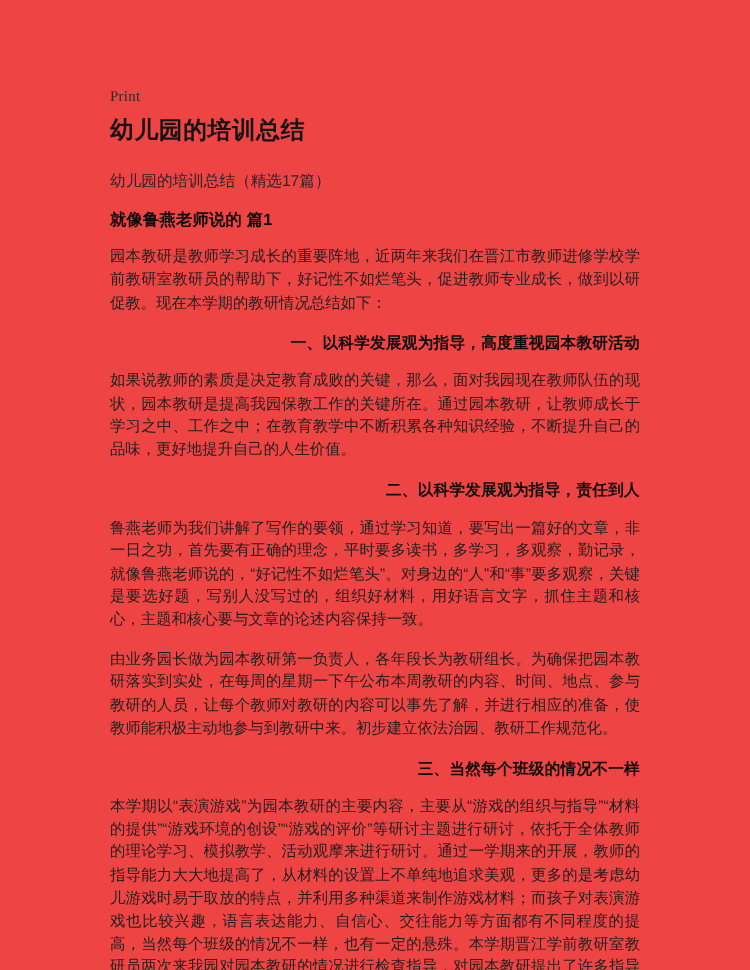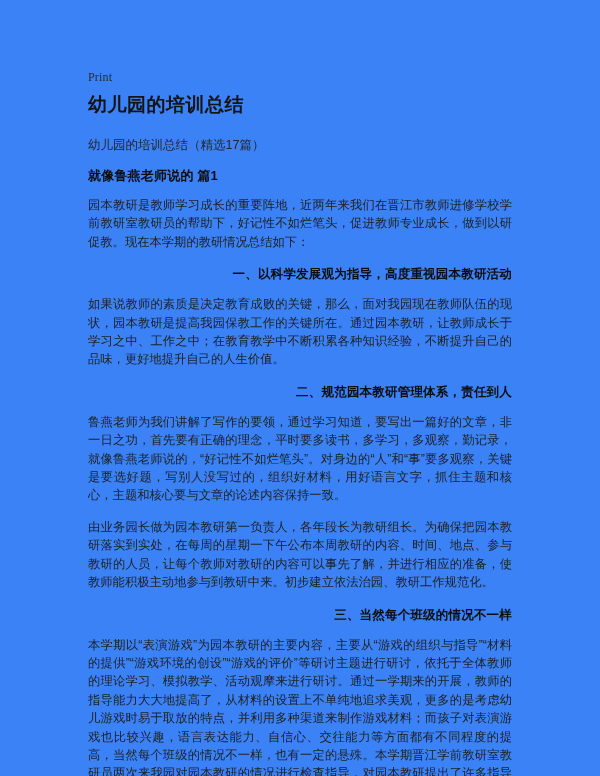--- a/index.html
+++ b/index.html
@@ -17,21 +17,21 @@
     color: #1a1a1a;
     -webkit-font-smoothing: antialiased;
   }
 
   .page {
     position: absolute;
     left: 0;
     top: 0;
     width: 600px;
     height: 776px;
-    background: #3b82f6;
+    background: #ef4444;
   }
 
   
   .print-link {
     position: absolute;
     left: 88px;
     top: 70px;
     font-family: "Liberation Serif", "DejaVu Serif", serif;
     font-size: 12px;
     line-height: 14px;
@@ -114,21 +114,21 @@
     <p class="doc-subtitle">幼儿园的培训总结（精选17篇）</p>
 
     <h2 class="doc-h2">就像鲁燕老师说的 篇1</h2>
 
     <p class="doc-p">园本教研是教师学习成长的重要阵地，近两年来我们在晋江市教师进修学校学前教研室教研员的帮助下，好记性不如烂笔头，促进教师专业成长，做到以研促教。现在本学期的教研情况总结如下：</p>
 
     <h3 class="doc-h3">一、以科学发展观为指导，高度重视园本教研活动</h3>
 
     <p class="doc-p">如果说教师的素质是决定教育成败的关键，那么，面对我园现在教师队伍的现状，园本教研是提高我园保教工作的关键所在。通过园本教研，让教师成长于学习之中、工作之中；在教育教学中不断积累各种知识经验，不断提升自己的品味，更好地提升自己的人生价值。</p>
 
-    <h3 class="doc-h3">二、规范园本教研管理体系，责任到人</h3>
+    <h3 class="doc-h3">二、以科学发展观为指导，责任到人</h3>
 
     <p class="doc-p">鲁燕老师为我们讲解了写作的要领，通过学习知道，要写出一篇好的文章，非一日之功，首先要有正确的理念，平时要多读书，多学习，多观察，勤记录，就像鲁燕老师说的，“好记性不如烂笔头”。对身边的“人”和“事”要多观察，关键是要选好题，写别人没写过的，组织好材料，用好语言文字，抓住主题和核心，主题和核心要与文章的论述内容保持一致。</p>
 
     <p class="doc-p">由业务园长做为园本教研第一负责人，各年段长为教研组长。为确保把园本教研落实到实处，在每周的星期一下午公布本周教研的内容、时间、地点、参与教研的人员，让每个教师对教研的内容可以事先了解，并进行相应的准备，使教师能积极主动地参与到教研中来。初步建立依法治园、教研工作规范化。</p>
 
     <h3 class="doc-h3">三、当然每个班级的情况不一样</h3>
 
     <p class="doc-p">本学期以“表演游戏”为园本教研的主要内容，主要从“游戏的组织与指导”“材料的提供”“游戏环境的创设”“游戏的评价”等研讨主题进行研讨，依托于全体教师的理论学习、模拟教学、活动观摩来进行研讨。通过一学期来的开展，教师的指导能力大大地提高了，从材料的设置上不单纯地追求美观，更多的是考虑幼儿游戏时易于取放的特点，并利用多种渠道来制作游戏材料；而孩子对表演游戏也比较兴趣，语言表达能力、自信心、交往能力等方面都有不同程度的提高，当然每个班级的情况不一样，也有一定的悬殊。本学期晋江学前教研室教研员两次来我园对园本教研的情况进行检查指导，对园本教研提出了许多指导性的建议，使我们在开展园本教研的时候更有方向性和目的性。在开展表演游戏中最主要的是得到了家长的认可，很</p>
 
   </div>

